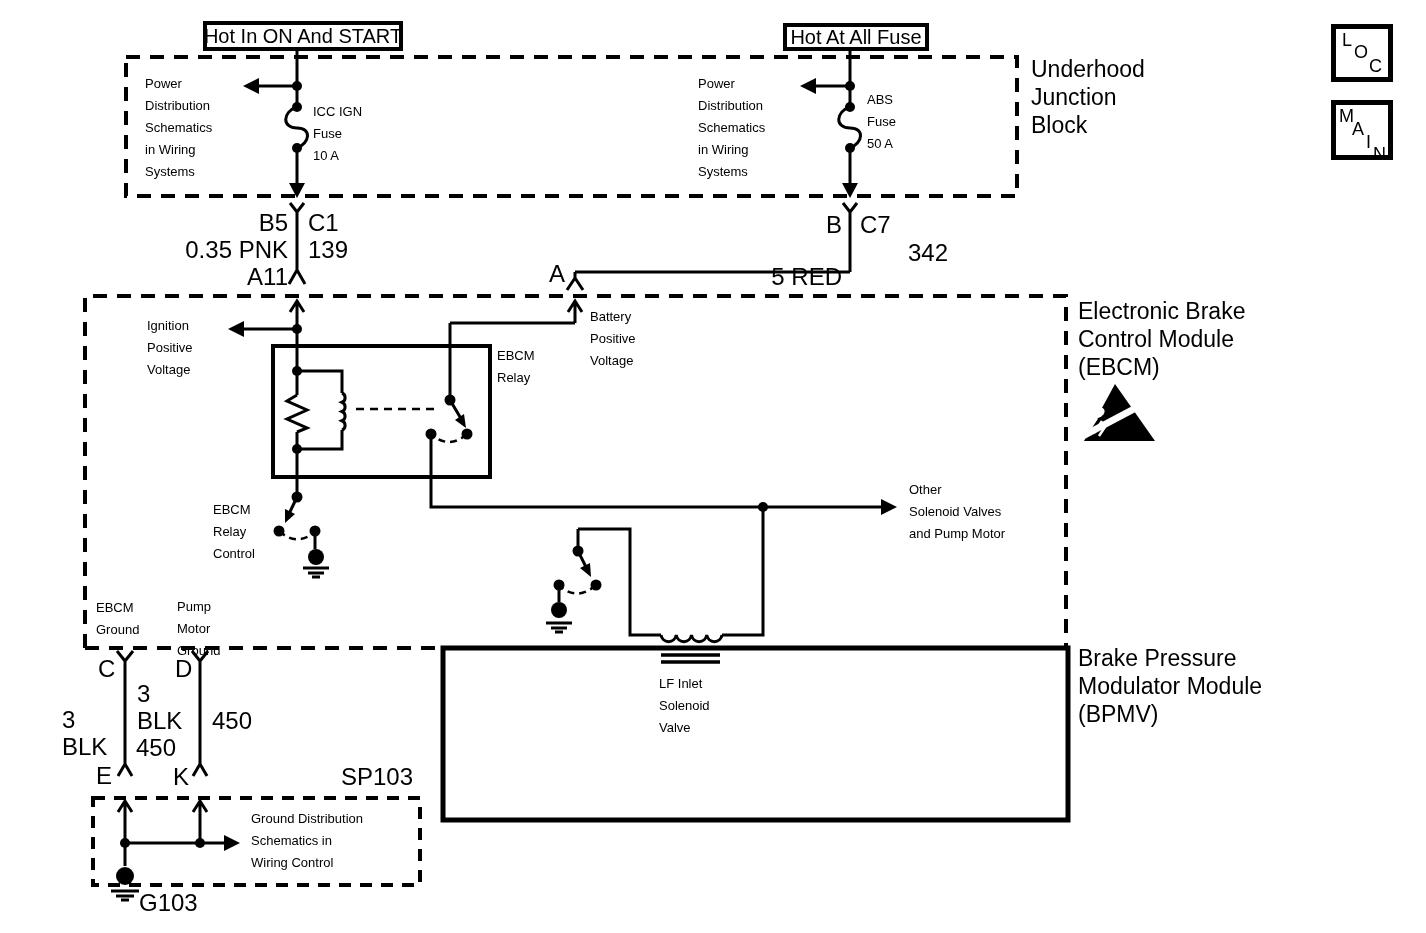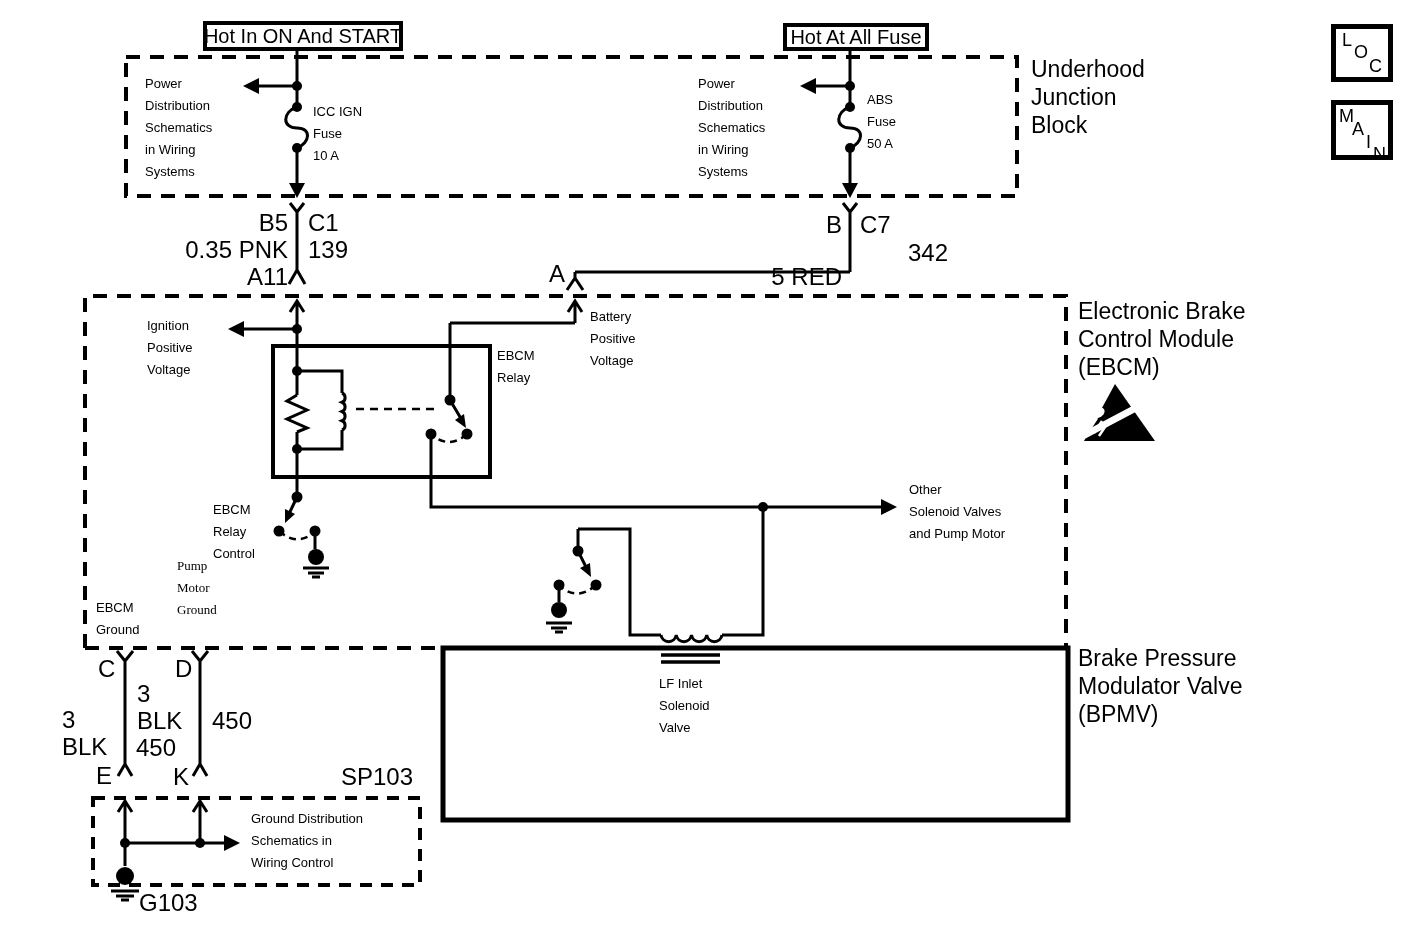--- a/index.html
+++ b/index.html
@@ -194,29 +194,29 @@
   <div class="lbl t19" style="left:590px;top:306px;">Battery
 Positive
 Voltage</div>
   <div class="lbl t19" style="left:497px;top:345px;">EBCM
 Relay</div>
   <div class="lbl t19" style="left:213px;top:499px;">EBCM
 Relay
 Control</div>
   <div class="lbl t19" style="left:96px;top:597px;">EBCM
 Ground</div>
-  <div class="lbl t19" style="left:177px;top:555px;font-family:Liberation Serif, serif;">Pump
+  <div class="lbl t19" style="left:177px;top:596px;">Pump
 Motor
 Ground</div>
   <div class="lbl t19" style="left:909px;top:479px;">Other
 Solenoid Valves
 and Pump Motor</div>
 
   <div class="lbl t23" style="left:1078px;top:644px;">Brake Pressure
-Modulator Valve
+Modulator Module
 (BPMV)</div>
   <div class="lbl t19" style="left:659px;top:673px;">LF Inlet
 Solenoid
 Valve</div>
 
   <div class="lbl t24" style="left:98px;top:655px;">C</div>
   <div class="lbl t24" style="left:175px;top:655px;">D</div>
   <div class="lbl t24" style="left:62px;top:706px;">3
 BLK</div>
   <div class="lbl t24" style="left:137px;top:680px;">3

